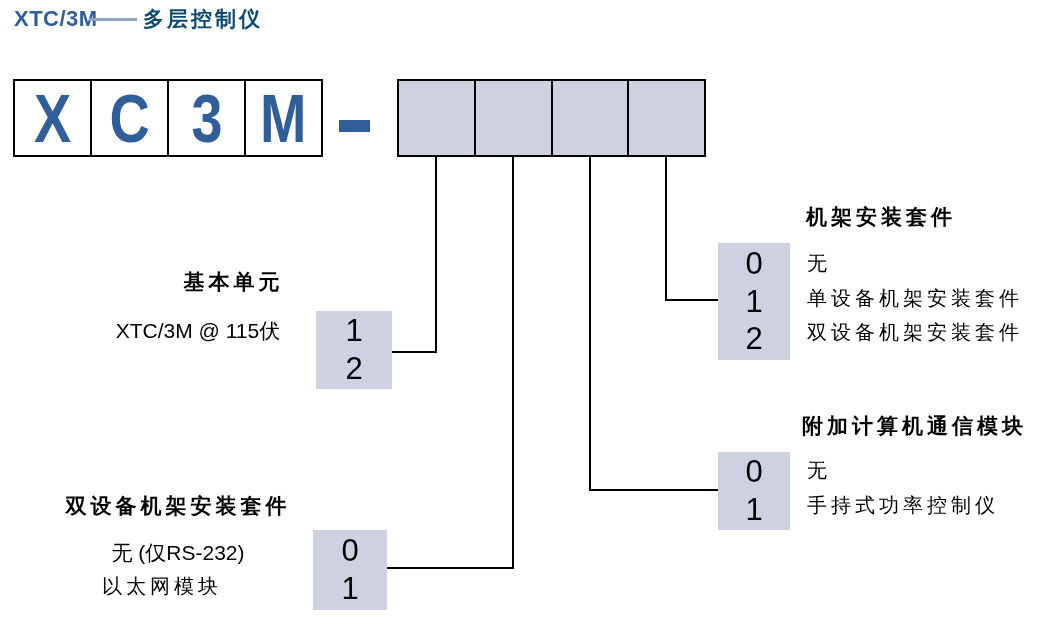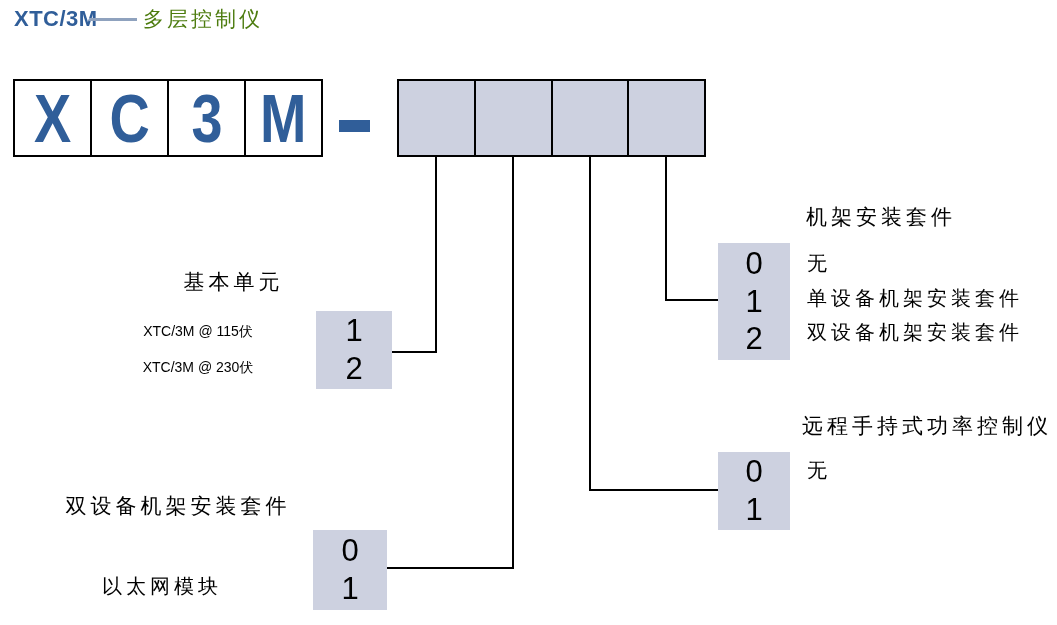--- a/index.html
+++ b/index.html
@@ -28,22 +28,22 @@
   .title-dash {
     position: absolute;
     left: 89px; top: 18px;
     width: 48px; height: 3px;
     background: #8FA2BE;
   }
   .title-name {
     position: absolute;
     left: 143px; top: 5px;
     font-size: 21px;
-    font-weight: normal;
-    color: #4d7c0f;
+    font-weight: bold;
+    color: #0c4a6e;
     letter-spacing: 3px;
     white-space: nowrap;
   }
 
   
   .box-row {
     position: absolute;
     top: 79px;
     height: 78px;
     display: flex;
@@ -78,28 +78,28 @@
   
   .line {
     position: absolute;
     background: #000000;
   }
 
   
   .sec-header {
     position: absolute;
     font-size: 21px;
-    font-weight: normal;
+    font-weight: bold;
     color: #000000;
     letter-spacing: 4px;
     white-space: nowrap;
   }
   .opt-label {
     position: absolute;
-    font-size: 14px;
+    font-size: 21px;
     color: #000000;
     height: 24px;
     line-height: 24px;
     white-space: nowrap;
   }
   .cjk {
     font-size: 20px;
     letter-spacing: 4px;
   }
   .right-col { text-align: center; }
@@ -157,43 +157,44 @@
   <div class="line" style="left:387px; top:567px; width:127px; height:2px;"></div>
 
   <div class="line" style="left:589px; top:156px; width:2px;  height:335px;"></div>
   <div class="line" style="left:591px; top:489px; width:127px; height:2px;"></div>
 
   <div class="line" style="left:665px; top:156px; width:2px;  height:145px;"></div>
   <div class="line" style="left:667px; top:299px; width:51px; height:2px;"></div>
 
   <div class="sec-header right-col" style="left:155px; top:268px; width:157px;">基本单元</div>
   <div class="opt-label right-col" style="left:93px; top:319px; width:210px;">XTC/3M @ 115伏</div>
-  <div class="opt-label right-col" style="left:93px; top:355px; width:210px;">XTC/3M @ 230伏</div>
   <div class="code-box" style="left:316px; top:311px; width:76px; height:78px;">
     <span class="digit">1</span>
     <span class="digit">2</span>
   </div>
 
   <div class="sec-header right-col" style="left:60px; top:492px; width:236px;">双设备机架安装套件</div>
+  <div class="opt-label right-col" style="left:60px; top:541px; width:236px;">无 (仅RS-232)</div>
   <div class="opt-label right-col cjk" style="left:44px; top:574px; width:236px;">以太网模块</div>
   <div class="code-box" style="left:313px; top:530px; width:74px; height:80px;">
     <span class="digit">0</span>
     <span class="digit">1</span>
   </div>
 
   <div class="sec-header" style="left:806px; top:203px;">机架安装套件</div>
   <div class="code-box" style="left:718px; top:243px; width:72px; height:117px;">
     <span class="digit">0</span>
     <span class="digit">1</span>
     <span class="digit">2</span>
   </div>
   <div class="opt-label cjk" style="left:807px; top:251px;">无</div>
   <div class="opt-label cjk" style="left:807px; top:320px;">双设备机架安装套件</div>
   <div class="opt-label cjk" style="left:807px; top:286px;">单设备机架安装套件</div>
 
-  <div class="sec-header" style="left:802px; top:412px;">远程手持式功率控制仪</div>
+  <div class="sec-header" style="left:802px; top:412px;">附加计算机通信模块</div>
   <div class="code-box" style="left:718px; top:452px; width:72px; height:78px;">
     <span class="digit">0</span>
     <span class="digit">1</span>
   </div>
   <div class="opt-label cjk" style="left:807px; top:458px;">无</div>
+  <div class="opt-label cjk" style="left:807px; top:493px;">手持式功率控制仪</div>
 
 </div>
 
 </body></html>

